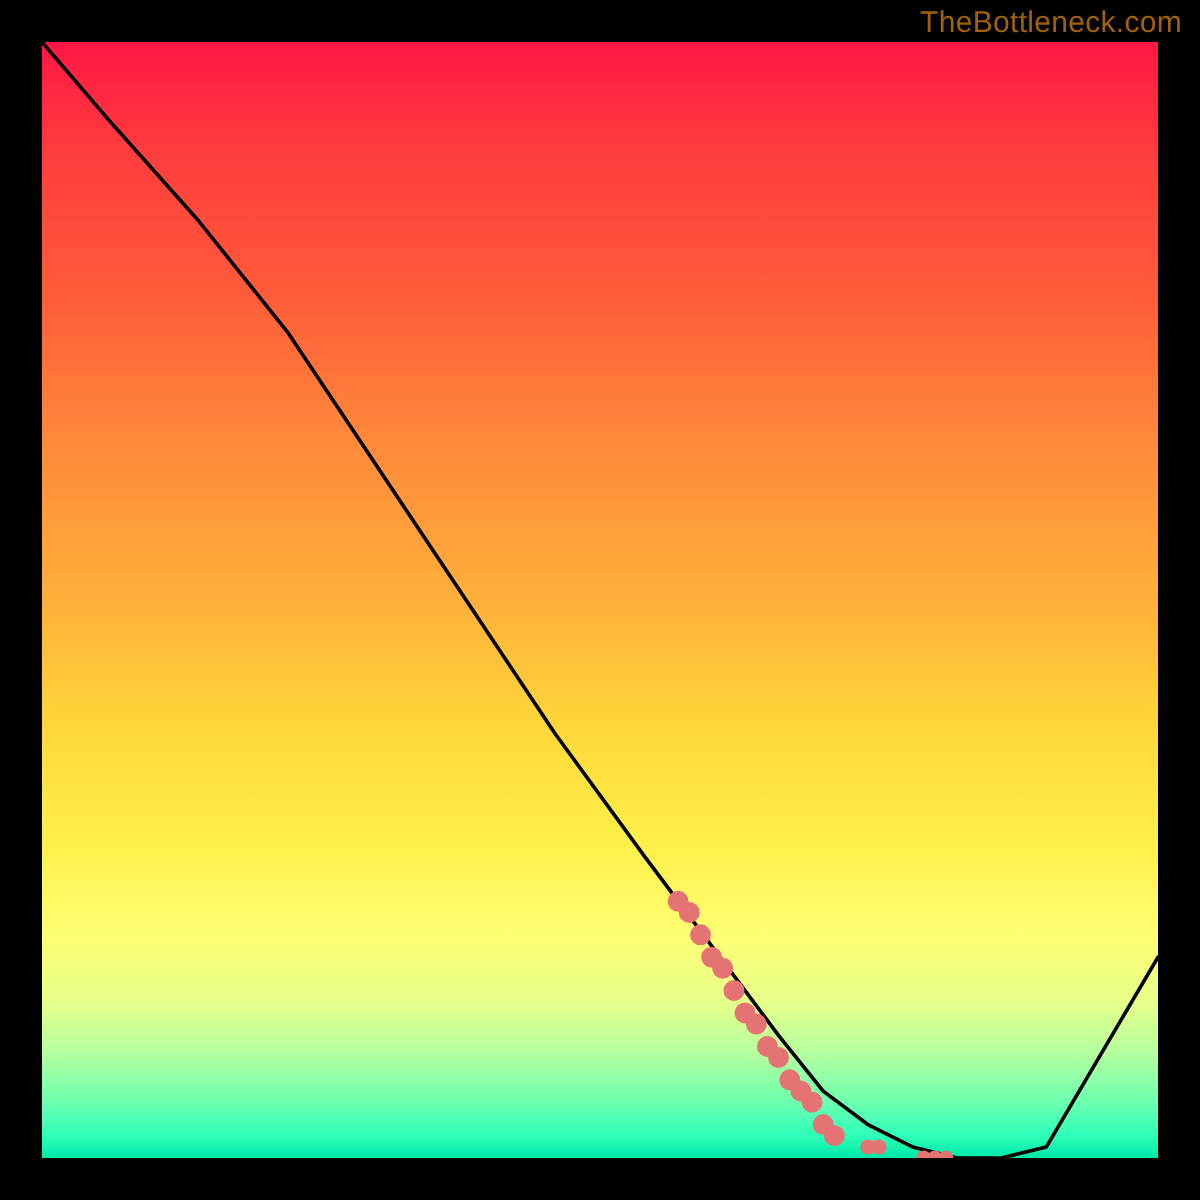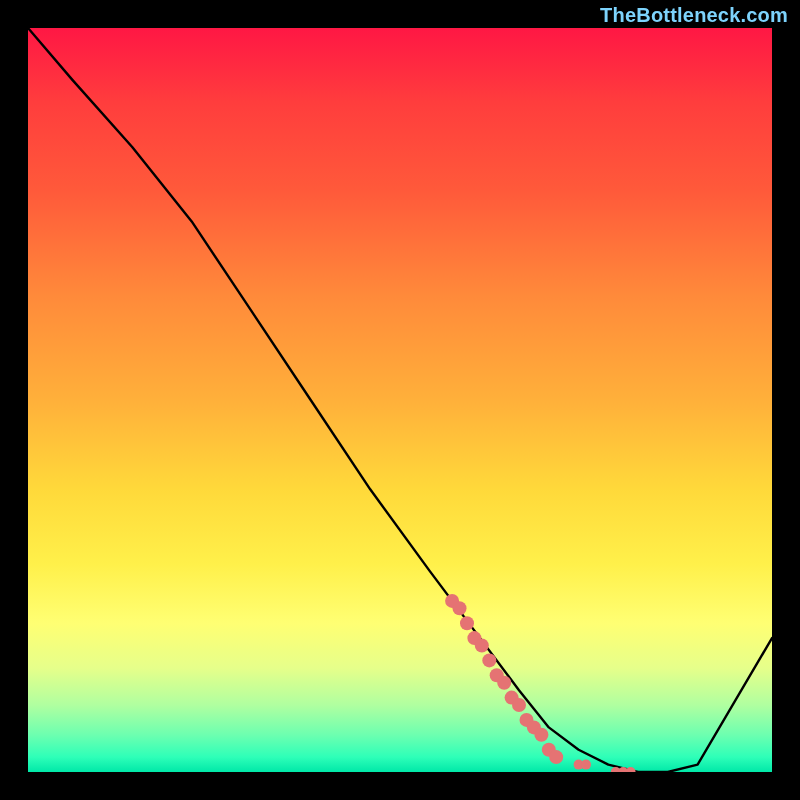--- a/index.html
+++ b/index.html
@@ -14,23 +14,23 @@
   .outer {
     position: relative;
     width: 800px;
     height: 800px;
     background: #000;
   }
   .watermark {
     position: absolute;
     top: 4px;
     right: 12px;
-    color: #7dd3fc;
+    color: #a16207;
     font-size: 20px;
-    font-weight: 700;
+    font-weight: 400;
     letter-spacing: 0.2px;
     z-index: 10;
   }
   .plot {
     position: absolute;
     left: 28px;
     top: 28px;
     width: 744px;
     height: 744px;
     background: linear-gradient(

